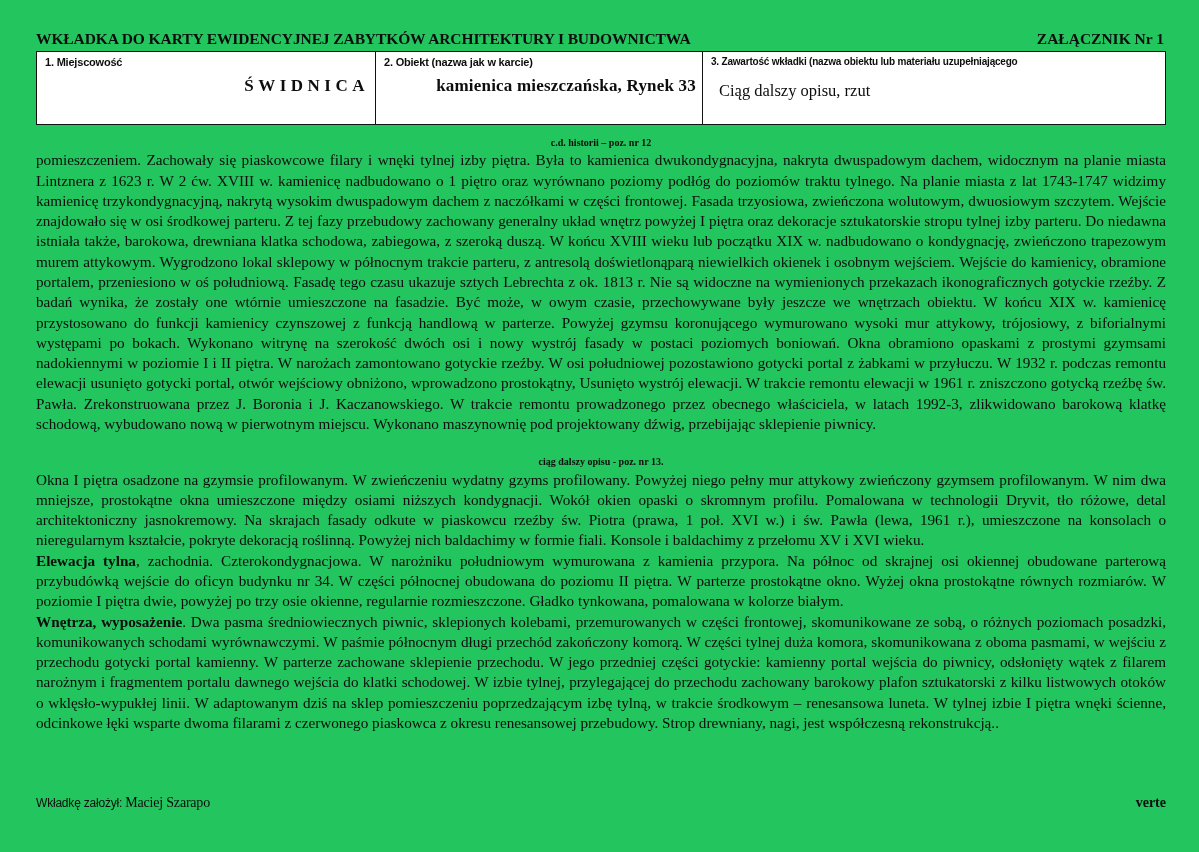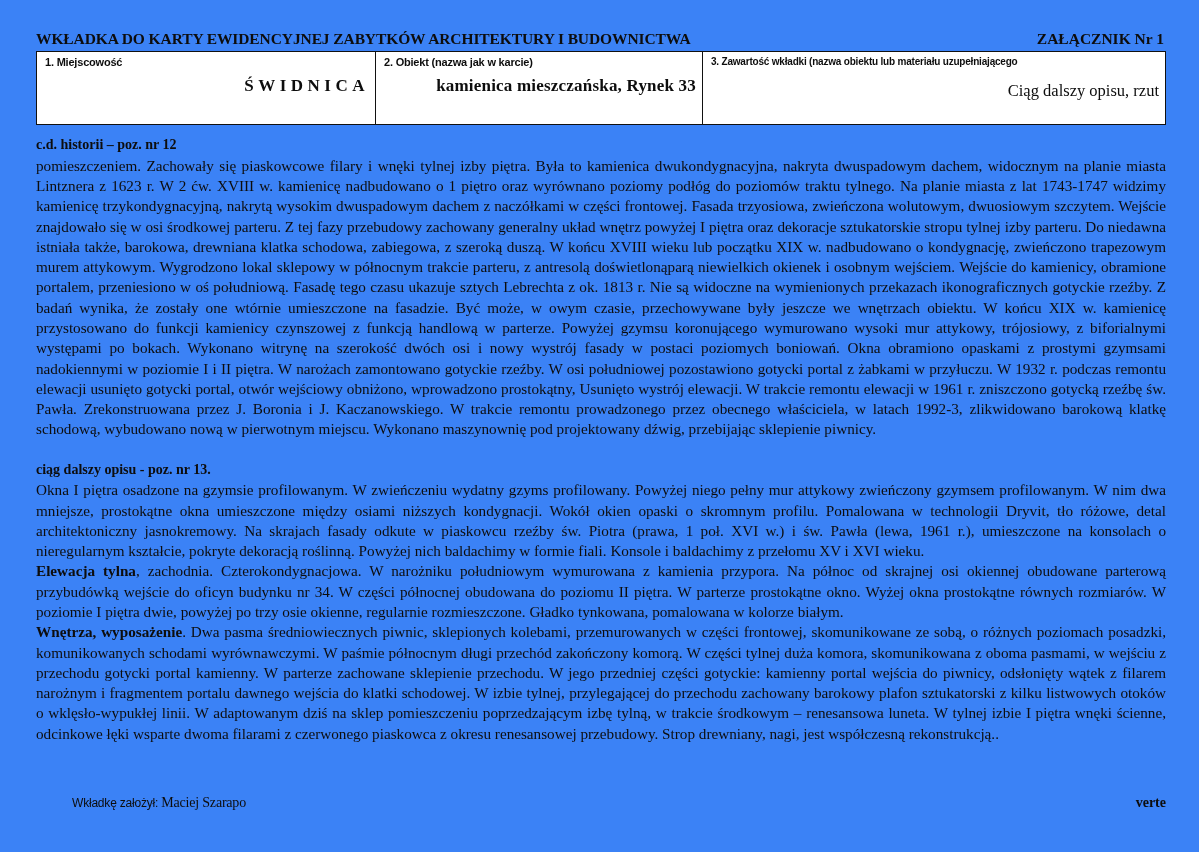--- a/index.html
+++ b/index.html
@@ -10,21 +10,21 @@
   }
   body {
     font-family: "Liberation Serif", "DejaVu Serif", serif;
     color: #0d0d0d;
   }
   .page {
     position: relative;
     width: 1199px;
     height: 852px;
     box-sizing: border-box;
-    background: #3b82f6;
+    background: #22c55e;
     overflow: hidden;
   }
   .sheet {
     position: absolute;
     left: 36px;
     top: 30px;
     width: 1130px;
   }
 
   
@@ -76,38 +76,39 @@
   }
   .cell-value {
     text-align: right;
     font-weight: bold;
     font-size: 17px;
     margin-top: 7px;
     letter-spacing: 0.2px;
   }
   .cell-value.spaced { letter-spacing: 4.5px; }
   .cell-value.plain {
-    text-align: right;
+    text-align: left;
     font-weight: normal;
     font-size: 16.5px;
     margin-top: 13px;
     margin-left: 8px;
     letter-spacing: 0;
   }
 
   
   .body {
     margin-top: 11px;
     font-size: 15.2px;
     line-height: 1.335;
   }
   .section-head {
     font-weight: bold;
-    font-size: 14px;
+    font-size: 10px;
     margin-bottom: 1px;
+    text-align: center;
   }
   p.para {
     margin: 0;
     text-align: justify;
     text-justify: inter-word;
     hyphens: none;
   }
   .gap-block { margin-top: 21px; }
   b.inline-head { font-weight: bold; }
   .instal {
@@ -126,21 +127,20 @@
     right: 33px;
     top: 795px;
     display: flex;
     align-items: baseline;
     justify-content: space-between;
   }
   .footer-left {
     font-family: "Liberation Sans", "DejaVu Sans", sans-serif;
     font-size: 12px;
     letter-spacing: -0.2px;
-    margin-left: 36px;
   }
   .footer-left .who {
     font-family: "Liberation Serif", "DejaVu Serif", serif;
     font-size: 14px;
   }
   .footer-right {
     font-weight: bold;
     font-size: 14px;
     font-family: "Liberation Serif", "DejaVu Serif", serif;
   }

